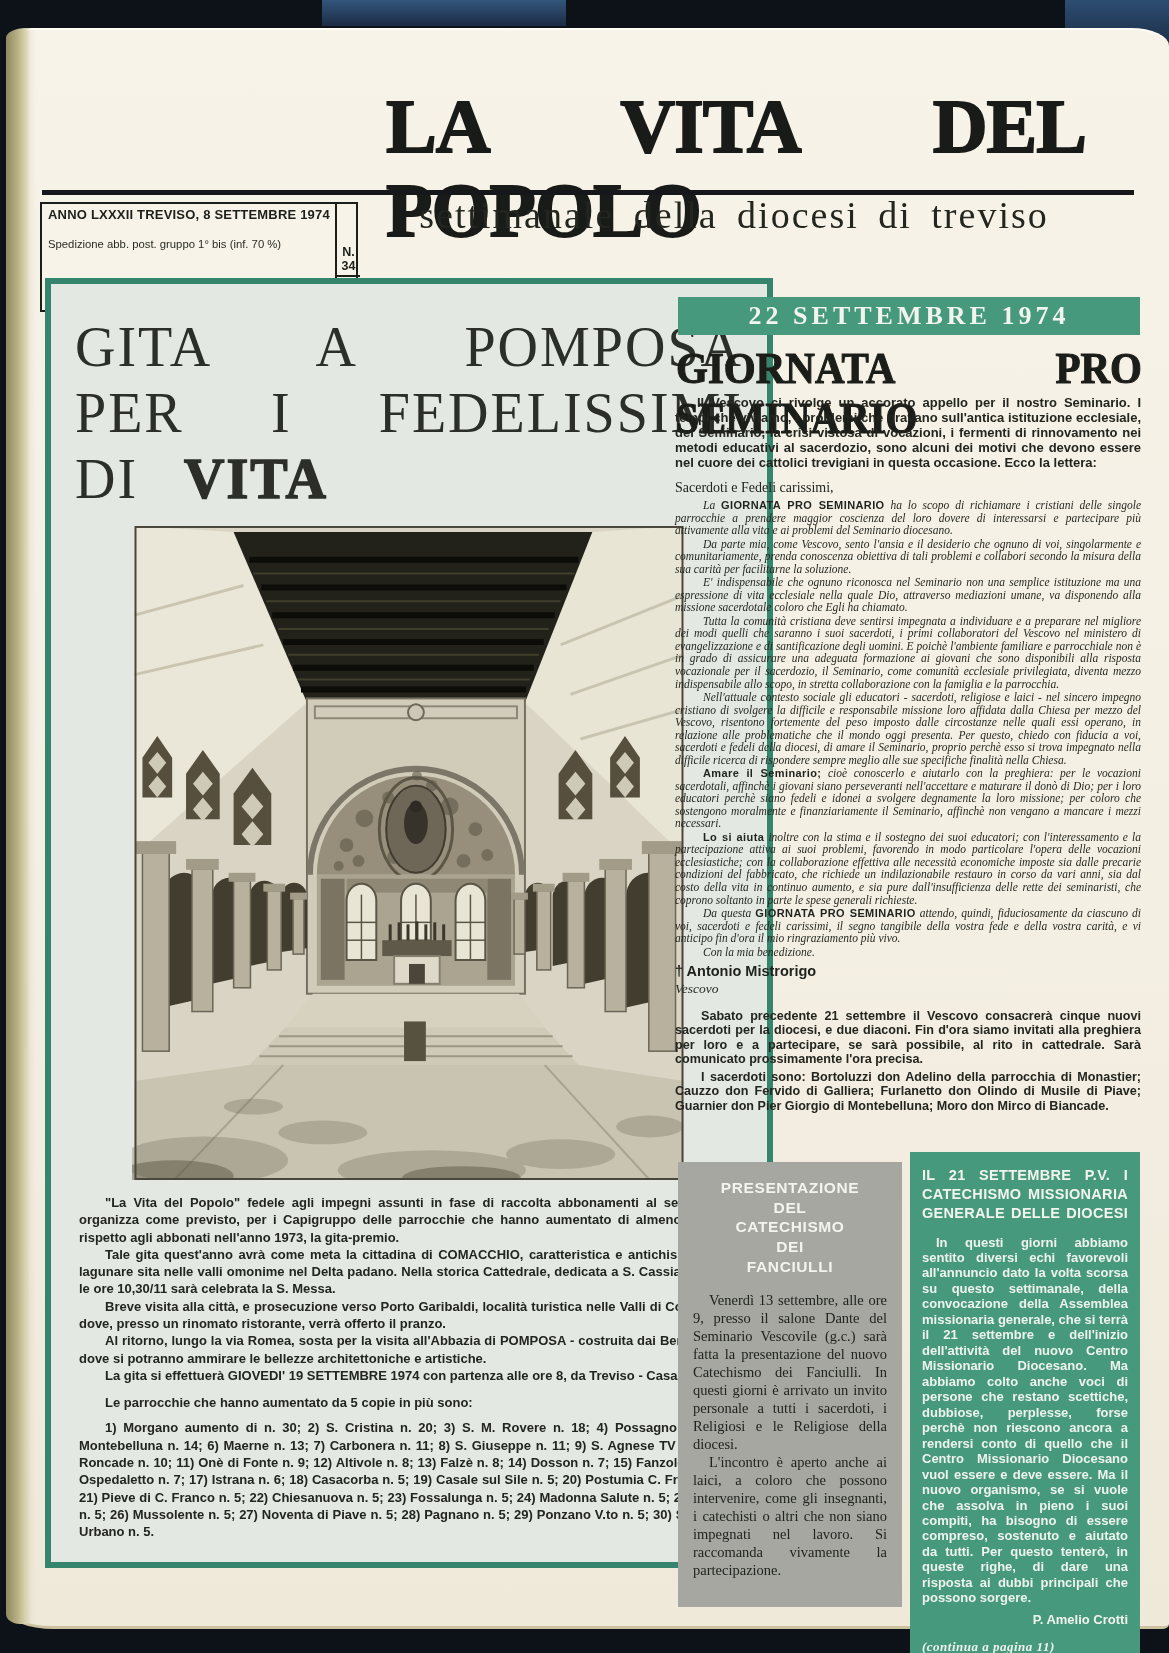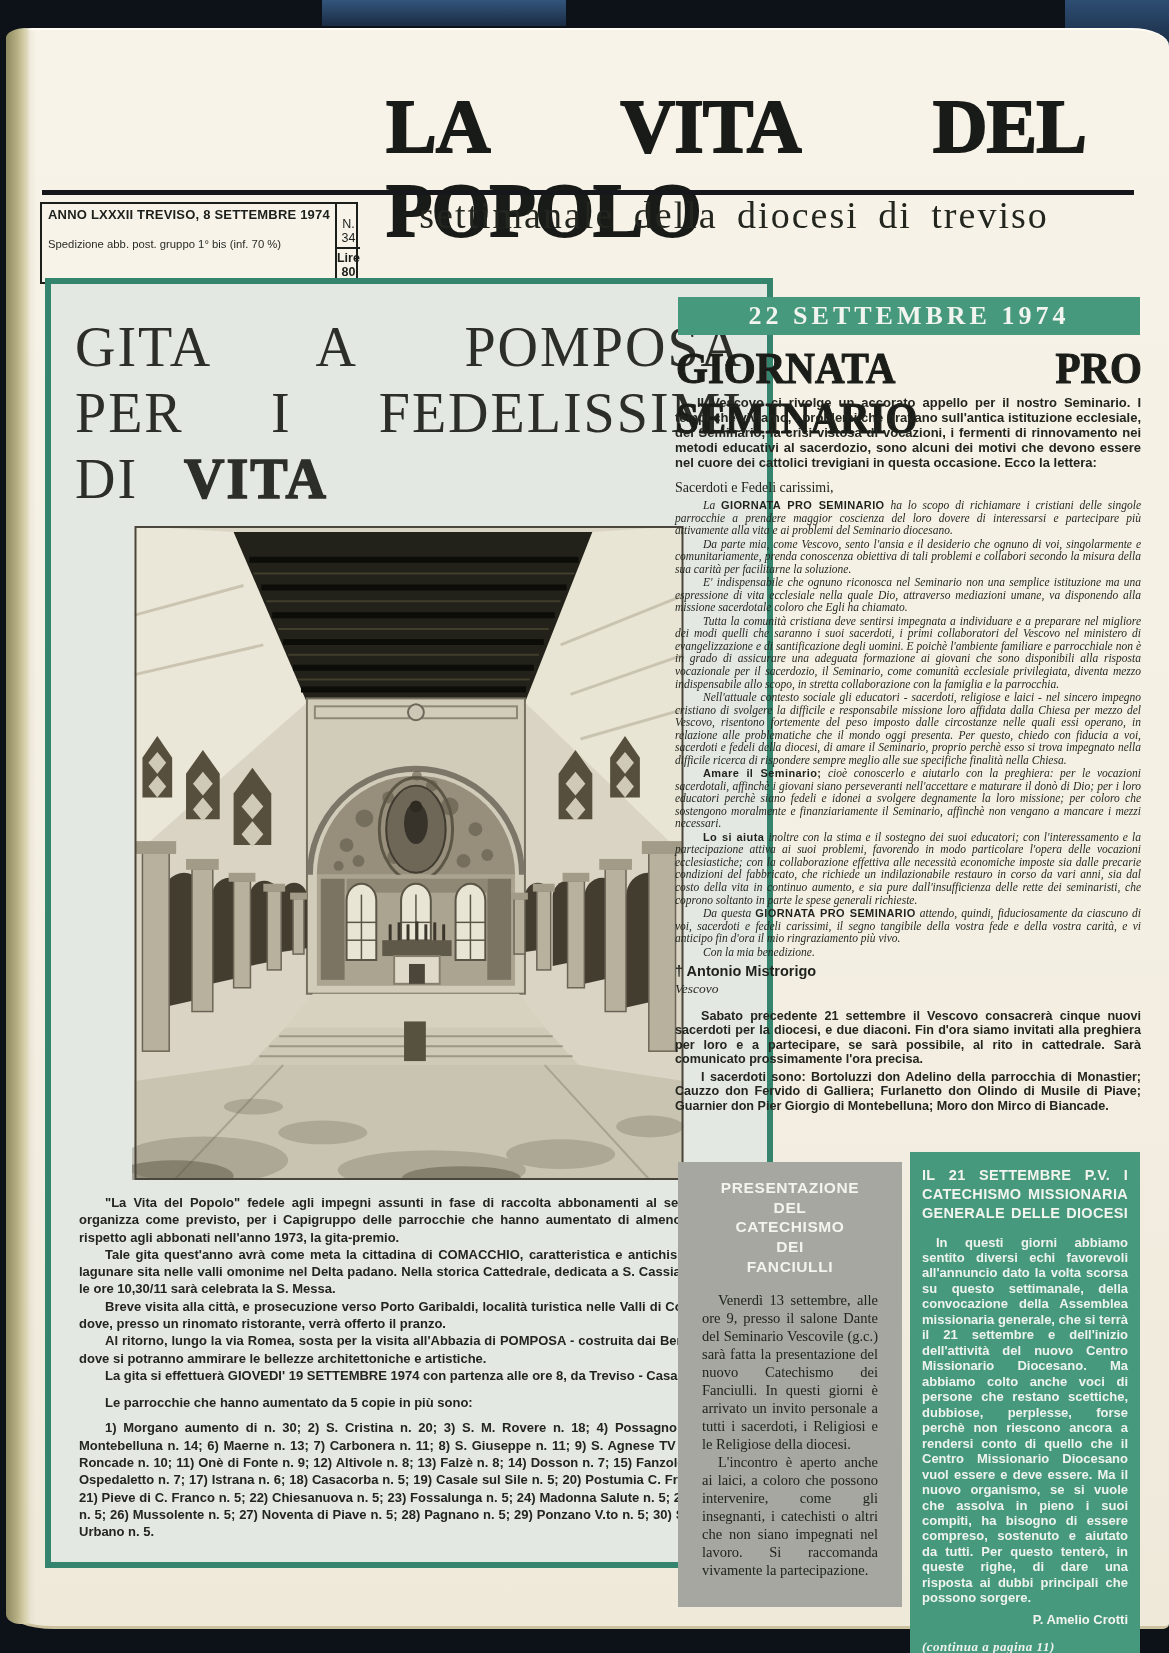--- a/index.html
+++ b/index.html
@@ -24,21 +24,21 @@
   .mast-title{left:386px;top:84px;width:700px;margin:0;
       font:700 76px/84px "Liberation Serif",serif;color:#191b18;
       -webkit-text-stroke:1.8px #191b18;letter-spacing:-1px;
       text-align:justify;text-align-last:justify;}
   .mast-rule{left:42px;top:190px;width:1092px;height:5px;background:#15171a;}
   .info-box{left:40px;top:202px;width:314px;display:flex;border:2.5px solid #1c1e1a;background:#f7f3e8;}
   .info-left{padding:3px 5px 4px 6px;flex:1;}
   .info-l1{font-size:13px;font-weight:700;letter-spacing:.2px;white-space:nowrap;}
   .info-l2{font-size:11.3px;font-weight:400;color:#2a2c27;white-space:nowrap;margin-top:16px;}
   .info-right{width:62px;border-left:2.5px solid #1c1e1a;text-align:center;display:flex;flex-direction:column;}
-  .info-num{font-size:12.5px;font-weight:400;padding:13px 0 2px;}
+  .info-num{font-size:12.5px;font-weight:700;padding:13px 0 2px;margin-top:28px;}
   .info-price{font-size:12.5px;font-weight:700;border-top:2px solid #1c1e1a;padding:2px 0 3px;}
   .mast-sub{left:388px;top:192px;width:692px;text-align:center;
       font:400 38px/46px "Liberation Serif",serif;color:#23261f;letter-spacing:2px;word-spacing:8px;}
   
   .gita-box{left:45px;top:278px;width:728px;height:1290px;background:#e3e8e2;
       border:6px solid #35846d;box-sizing:border-box;padding:30px 14px 0;}
   .gita-title{padding:0 10px;}
   .gita-line{font:400 56px/66px "Liberation Serif",serif;color:#2c2f29;letter-spacing:2px;
       text-align:justify;text-align-last:justify;}
   .gita-line3{text-align:left;text-align-last:left;word-spacing:30px;}
@@ -62,21 +62,21 @@
       text-align:justify;text-indent:28px;}
   .lb{font:700 11px/1 "Liberation Sans",sans-serif;font-style:normal;letter-spacing:.4px;color:#1f221d;}
   .sig{padding-right:8px;margin-top:5px;}
   .sig-name{font:700 14.5px/1.2 "Liberation Sans",sans-serif;color:#1f221d;}
   .sig-role{font:italic 400 13.5px/1.2 "Liberation Serif",serif;color:#2a2d26;}
   .news{margin:3px 0 0;font:700 12.6px/1.15 "Liberation Sans",sans-serif;color:#23251f;
       text-align:justify;text-indent:26px;}
   .news-first{margin-top:12px;}
   
   .grey-box{left:678px;top:1162px;width:224px;min-height:445px;background:#a7a7a1;
-      box-sizing:border-box;padding:16px 24px 14px;}
+      box-sizing:border-box;padding:16px 15px 14px;}
   .grey-title div{font:800 15.5px/1.27 "Liberation Sans",sans-serif;color:#f4f4ee;
       text-align:center;letter-spacing:.6px;}
   .grey-p{margin:0;font:400 14.5px/1.24 "Liberation Serif",serif;color:#20241e;
       text-align:justify;text-indent:16px;}
   .grey-p:first-of-type{margin-top:16px;}
   .teal-box{left:910px;top:1152px;width:230px;min-height:462px;background:#47997e;
       box-sizing:border-box;padding:14px 12px 12px;}
   .tt-line{font:800 14.5px/1.3 "Liberation Sans",sans-serif;color:#f2f4ee;
       text-align:justify;text-align-last:justify;letter-spacing:.3px;}
   .teal-p{margin:12px 0 0;font:700 13px/1.19 "Liberation Sans",sans-serif;color:#eef3ee;

